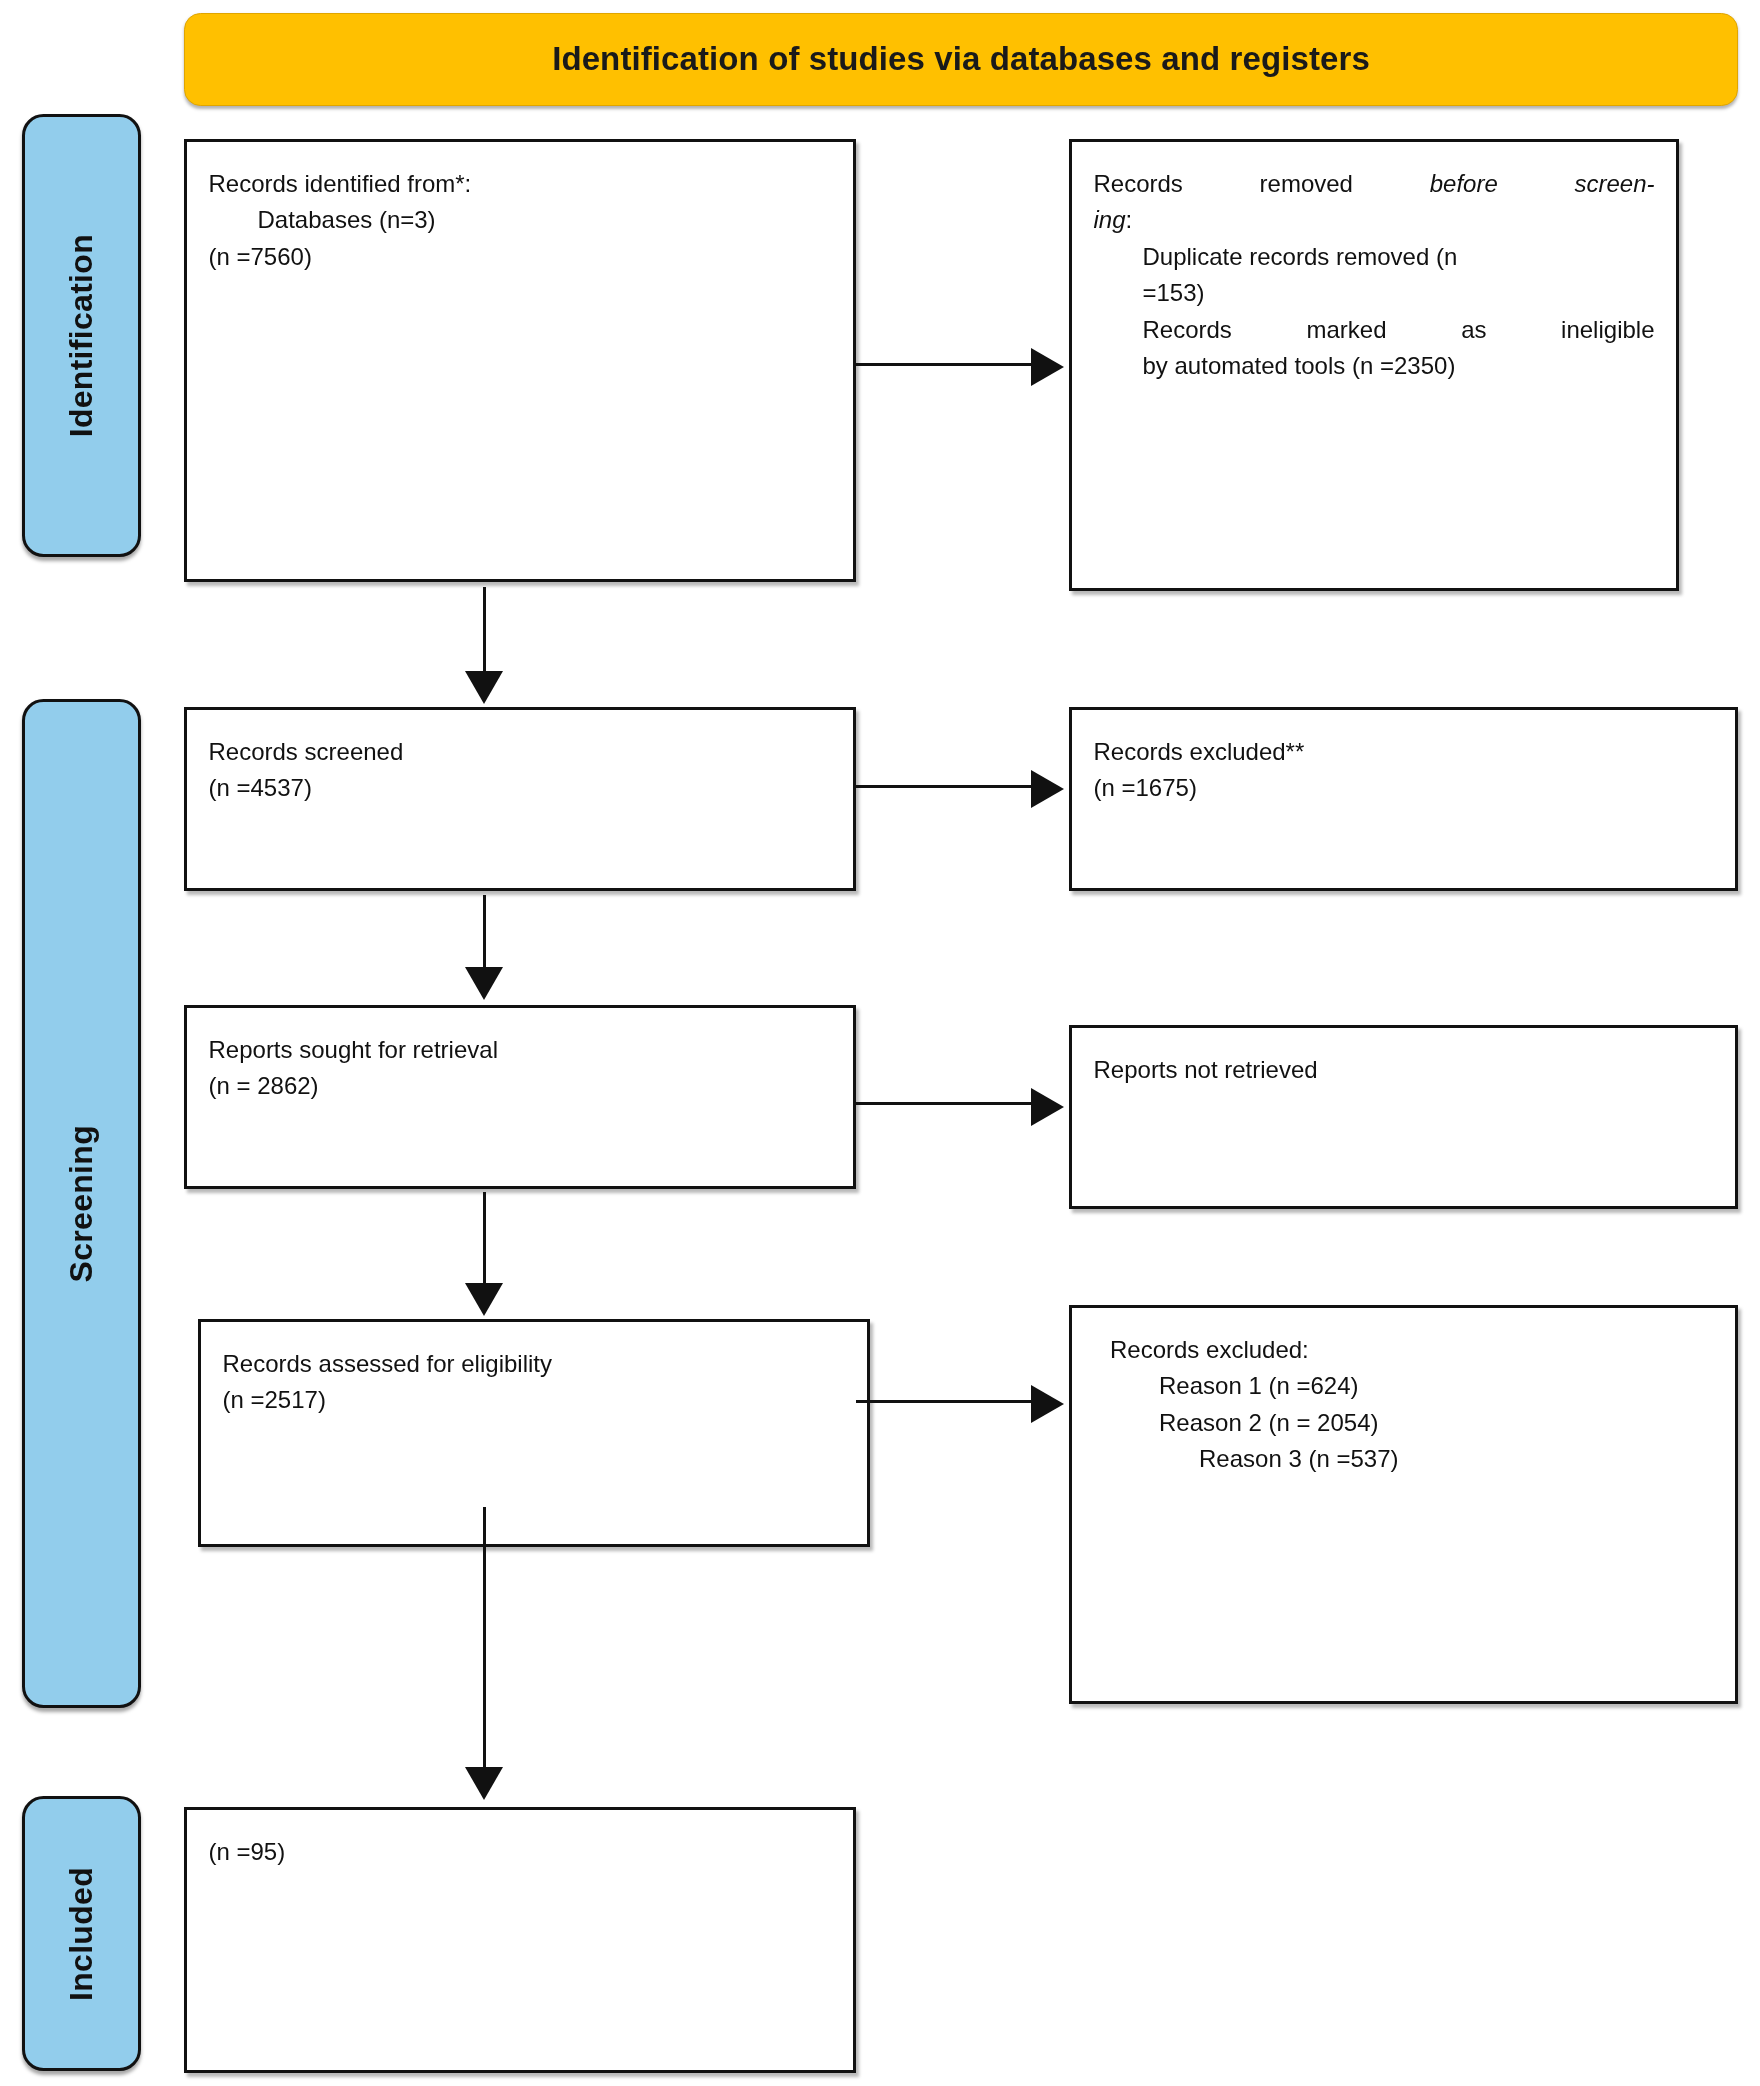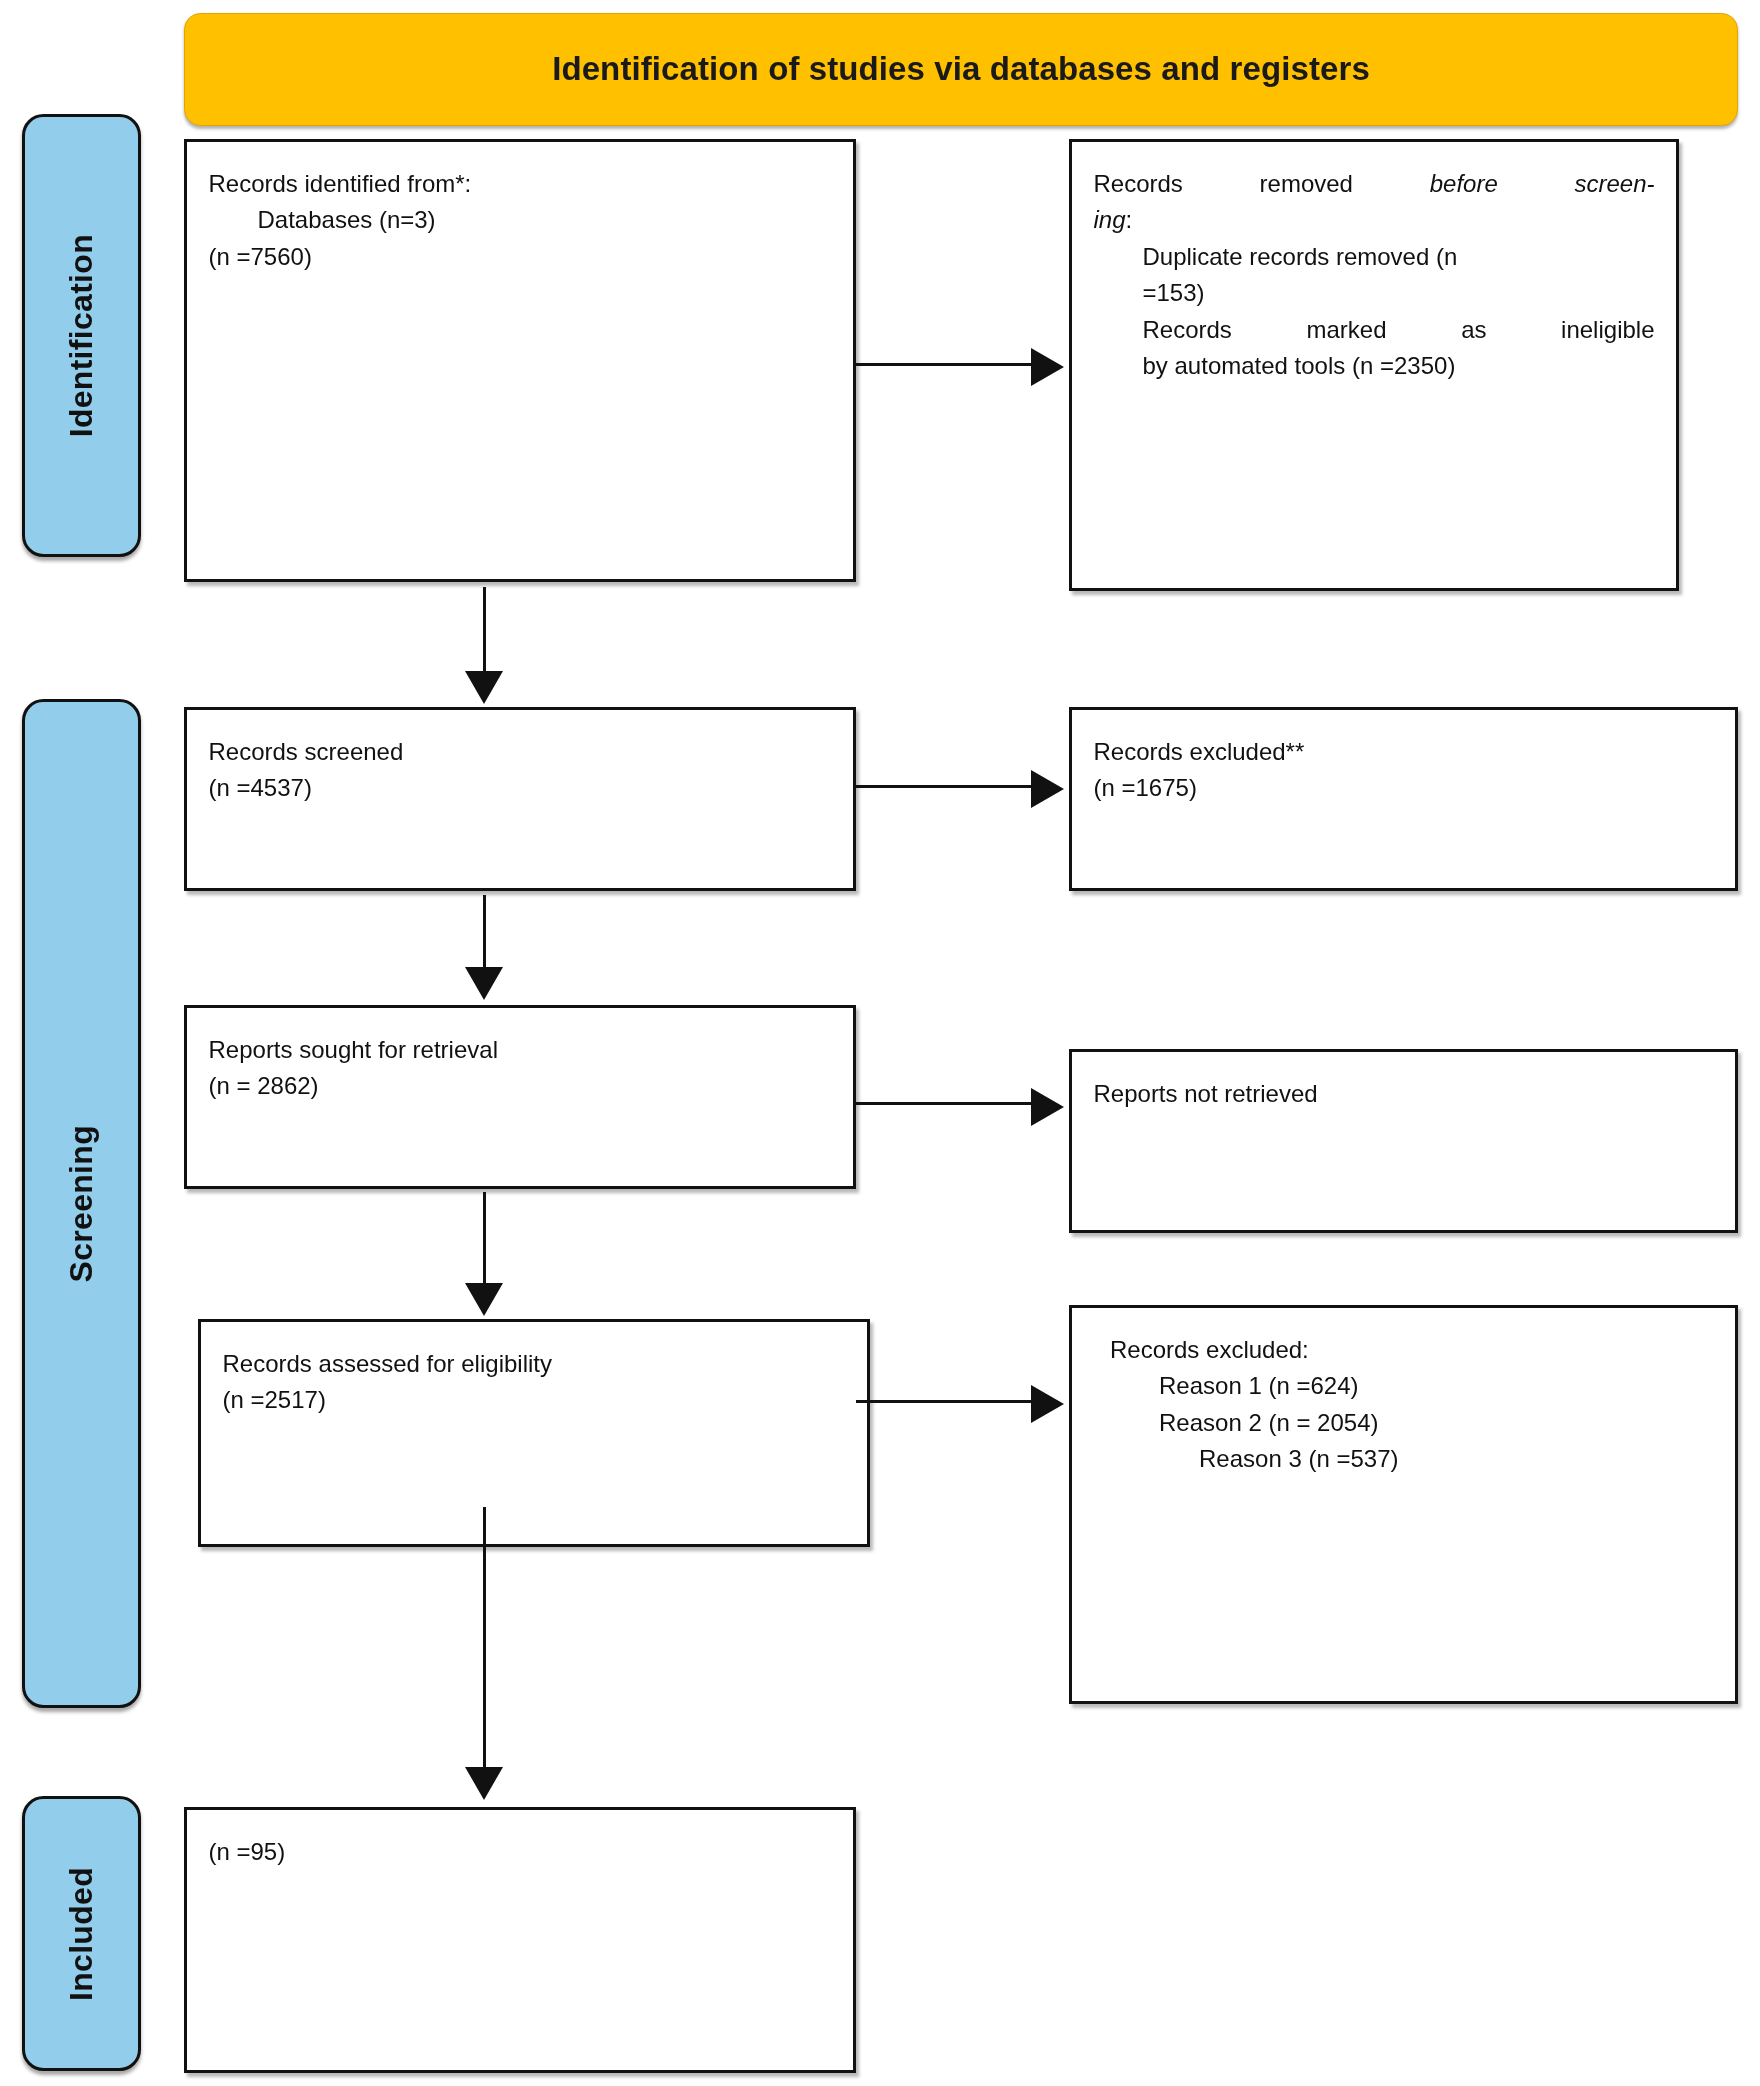--- a/index.html
+++ b/index.html
@@ -17,21 +17,21 @@
     background: #ffffff;
     overflow: hidden;
   }
 
   
   .banner {
     position: absolute;
     left: 184px;
     top: 12.7px;
     width: 1554px;
-    height: 113px;
+    height: 93px;
     background: #FFC000;
     border: 1.9px solid #E0A500;
     border-radius: 16.5px;
     box-sizing: border-box;
     display: flex;
     align-items: center;
     justify-content: center;
     box-shadow: 0 2.5px 3.2px rgba(0,0,0,0.30);
   }
   .banner-label {
@@ -90,21 +90,21 @@
   
   #node-identified   { left: 184px;  top: 139px;  width: 672px; height: 443px; }
   #node-screened     { left: 184px;  top: 707px; width: 672px; height: 184px; }
   #node-sought       { left: 184px;  top: 1005px; width: 672px; height: 184px; }
   #node-assessed     { left: 198px;  top: 1319px; width: 672px; height: 228px; }
   #node-included     { left: 184px;  top: 1807px; width: 672px; height: 266px; }
 
   
   #node-removed      { left: 1069px; top: 139px;  width: 610px; height: 452px; }
   #node-rec-excluded { left: 1069px; top: 707px; width: 669px; height: 184px; }
-  #node-not-retrieved{ left: 1069px; top: 1025px; width: 669px; height: 184px; margin-top: 24px; }
+  #node-not-retrieved{ left: 1069px; top: 1025px; width: 669px; height: 184px; }
   #node-exc-reasons  { left: 1069px; top: 1305px; width: 669px; height: 399px; padding-left: 38px; }
   .vline {
     position: absolute;
     width: 3.2px;
     background: #111111;
   }
   .hline {
     position: absolute;
     height: 3.2px;
     background: #111111;

